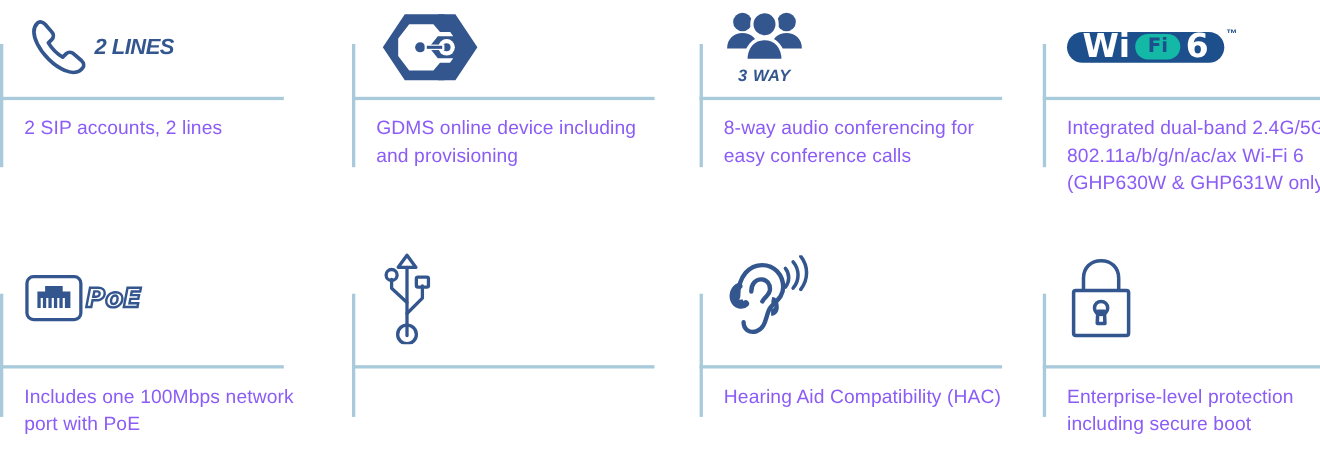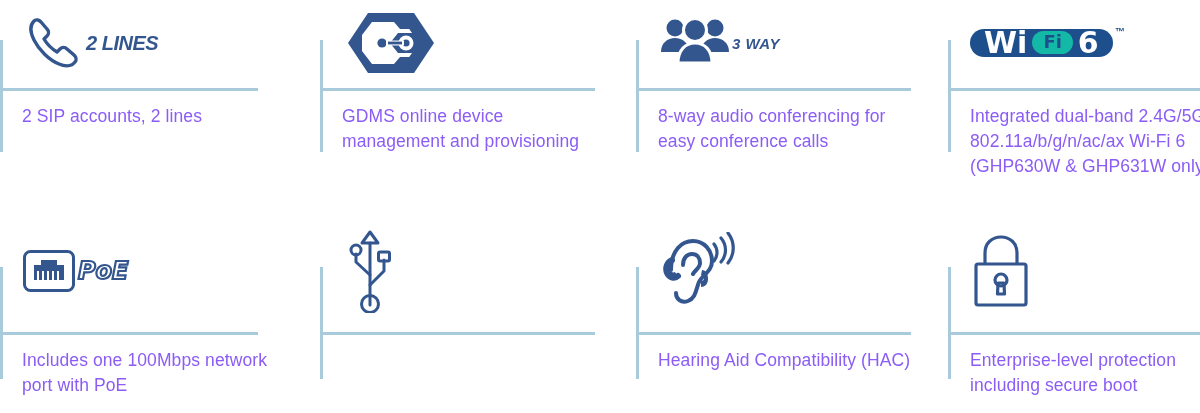--- a/index.html
+++ b/index.html
@@ -76,21 +76,21 @@
   .lines-label {
     font-size: 20px;
     font-weight: bold;
     font-style: italic;
     color: #34568f;
     letter-spacing: -0.5px;
     white-space: nowrap;
   }
   .threeway-stack {
     display: flex;
-    flex-direction: row;
+    flex-direction: column;
     align-items: center;
     gap: 0px;
   }
   .threeway-label {
     font-size: 15px;
     font-weight: bold;
     font-style: italic;
     color: #34568f;
     letter-spacing: 0.5px;
   }
@@ -175,21 +175,21 @@
           <path d="M72 2 L92 32 L72 62 L56 62 L70 42 L56 42 L48 32 L56 22 L70 22 L56 2 Z"></path>
           <circle cx="40" cy="32" r="9" fill="#ffffff"></circle>
           <circle cx="40" cy="32" r="4.6" fill="#34568f"></circle>
           <circle cx="64" cy="32" r="7.5" fill="#ffffff"></circle>
           <circle cx="64" cy="32" r="3.6" fill="#34568f"></circle>
           <rect x="44" y="29.5" width="18" height="5" fill="#ffffff"></rect>
           <rect x="46" y="30.6" width="14" height="2.8" fill="#34568f"></rect>
         </g>
       </svg>
     </div>
-    <div class="cell-text">GDMS online device management and provisioning</div>
+    <div class="cell-text">GDMS online device including and provisioning</div>
   </div>
 
   <div class="feature-cell row1 col3">
     <div class="rule-v"></div>
     <div class="rule-h"></div>
     <div class="icon-wrap">
       <div class="threeway-stack">
         <svg width="74" height="52" viewBox="0 0 74 52">
           <g fill="#34568f">
             <circle cx="17" cy="11" r="8.5"></circle>

